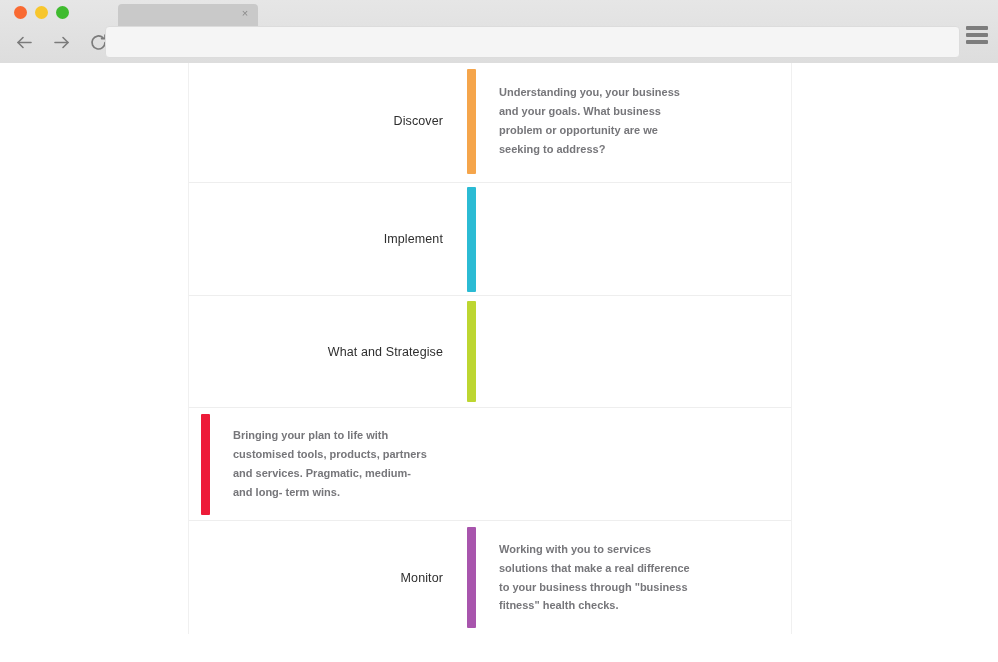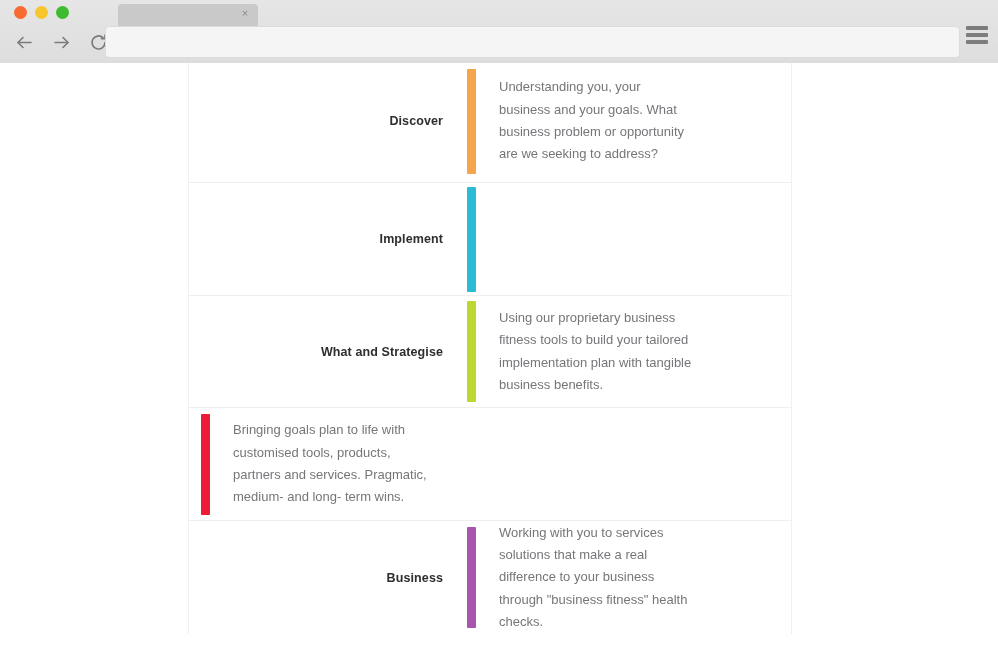--- a/index.html
+++ b/index.html
@@ -175,21 +175,21 @@
     width: 266px;
     flex: 0 0 266px;
     display: flex;
     align-items: center;
     justify-content: flex-end;
     padding-right: 12px;
     box-sizing: border-box;
   }
   .row-label {
     font-size: 12.5px;
-    font-weight: bold;
+    font-weight: normal;
     color: #2e2e2e;
     text-align: right;
     letter-spacing: 0.1px;
   }
 
   .row-bar-cell {
     width: 32px;
     flex: 0 0 32px;
     display: flex;
     align-items: center;
@@ -203,24 +203,25 @@
 
   .row-desc-cell {
     flex: 1 1 auto;
     display: flex;
     align-items: center;
     padding-left: 12px;
     padding-right: 24px;
     box-sizing: border-box;
   }
   .row-desc {
-    font-size: 13px;
+    font-size: 11px;
     line-height: 1.72;
     color: #76767a;
     max-width: 196px;
+    font-weight: bold;
   }
 </style>
 </head>
 <body>
 
 <div class="browser-chrome">
 
   <div class="traffic-lights">
     <div class="dot dot-close"></div>
     <div class="dot dot-min"></div>
@@ -295,35 +296,32 @@
           <div class="row-bar" style="height: 105px; background: rgb(43, 187, 212);"></div>
         </div>
       </div>
       <div class="process-row" style="height: 112px;">
         <div class="row-label-cell">
           <div class="row-label">What and Strategise</div>
         </div>
         <div class="row-bar-cell">
           <div class="row-bar" style="height: 101px; background: rgb(189, 214, 49);"></div>
         </div>
+      </div>
+      <div class="process-row" style="height: 113px;">
+        <div class="row-bar-cell">
+          <div class="row-bar" style="height: 101px; background: rgb(237, 27, 57);"></div>
+        </div>
         <div class="row-desc-cell">
-          <div class="row-desc">Using our proprietary business fitness tools to build your tailored implementation plan with tangible business benefits.</div>
-        </div>
-      </div>
-      <div class="process-row" style="height: 113px;">
-        <div class="row-bar-cell">
-          <div class="row-bar" style="height: 101px; background: rgb(237, 27, 57);"></div>
-        </div>
-        <div class="row-desc-cell">
-          <div class="row-desc">Bringing goals plan to life with customised tools, products, partners and services. Pragmatic, medium- and long- term wins.</div>
+          <div class="row-desc">Bringing your plan to life with customised tools, products, partners and services. Pragmatic, medium- and long- term wins.</div>
         </div>
       </div>
       <div class="process-row" style="height: 113px;">
         <div class="row-label-cell">
-          <div class="row-label">Business</div>
+          <div class="row-label">Monitor</div>
         </div>
         <div class="row-bar-cell">
           <div class="row-bar" style="height: 101px; background: rgb(168, 85, 173);"></div>
         </div>
         <div class="row-desc-cell">
           <div class="row-desc">Working with you to services solutions that make a real difference to your business through "business fitness" health checks.</div>
         </div>
       </div>
     </div>
 </div>

